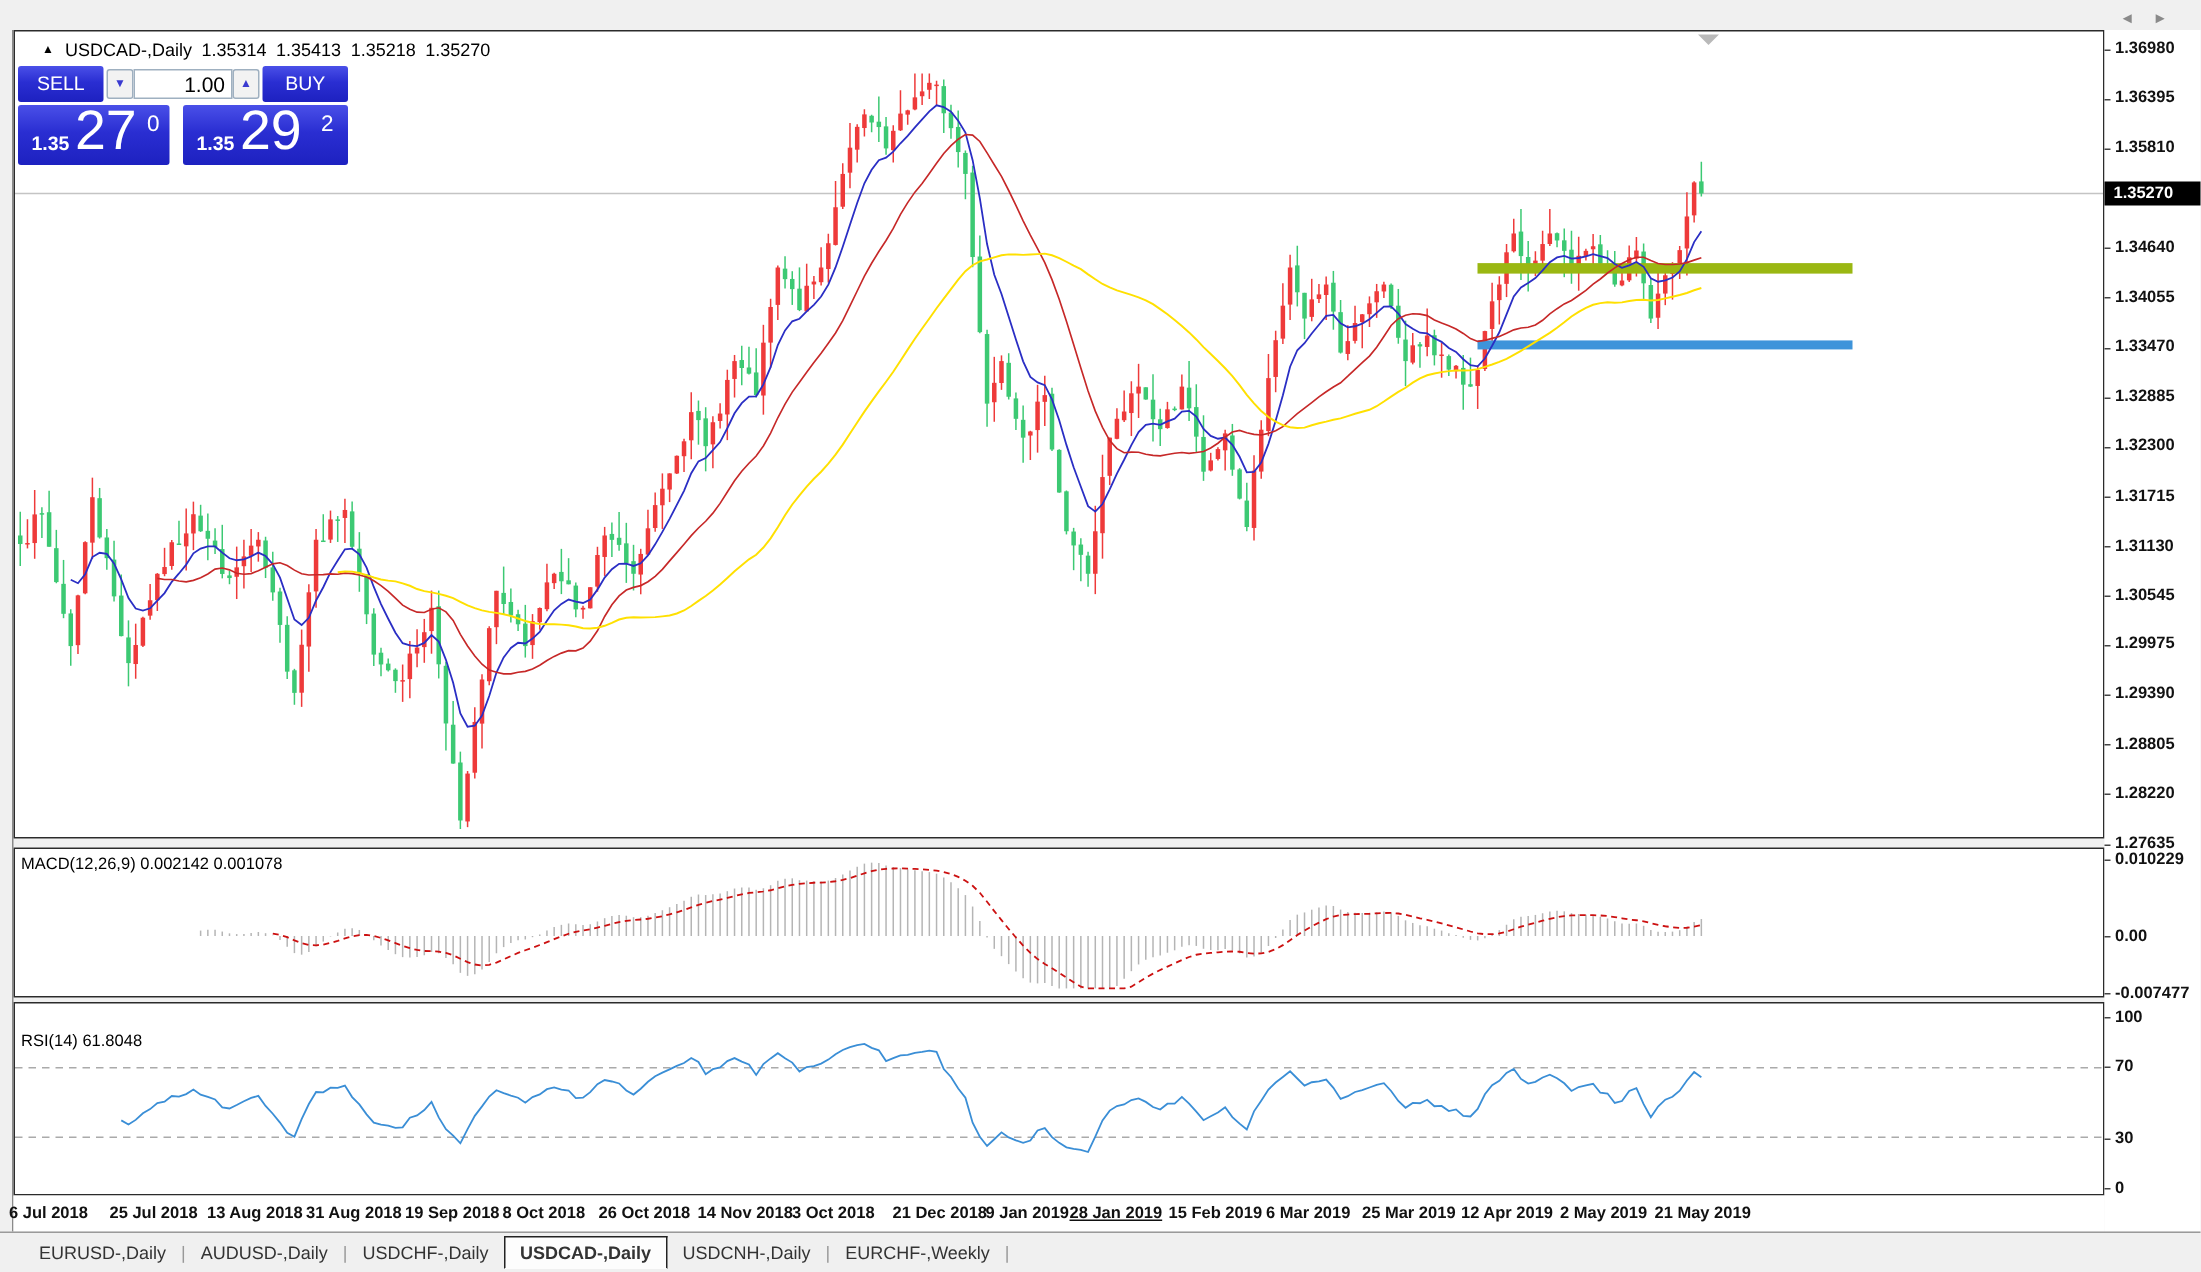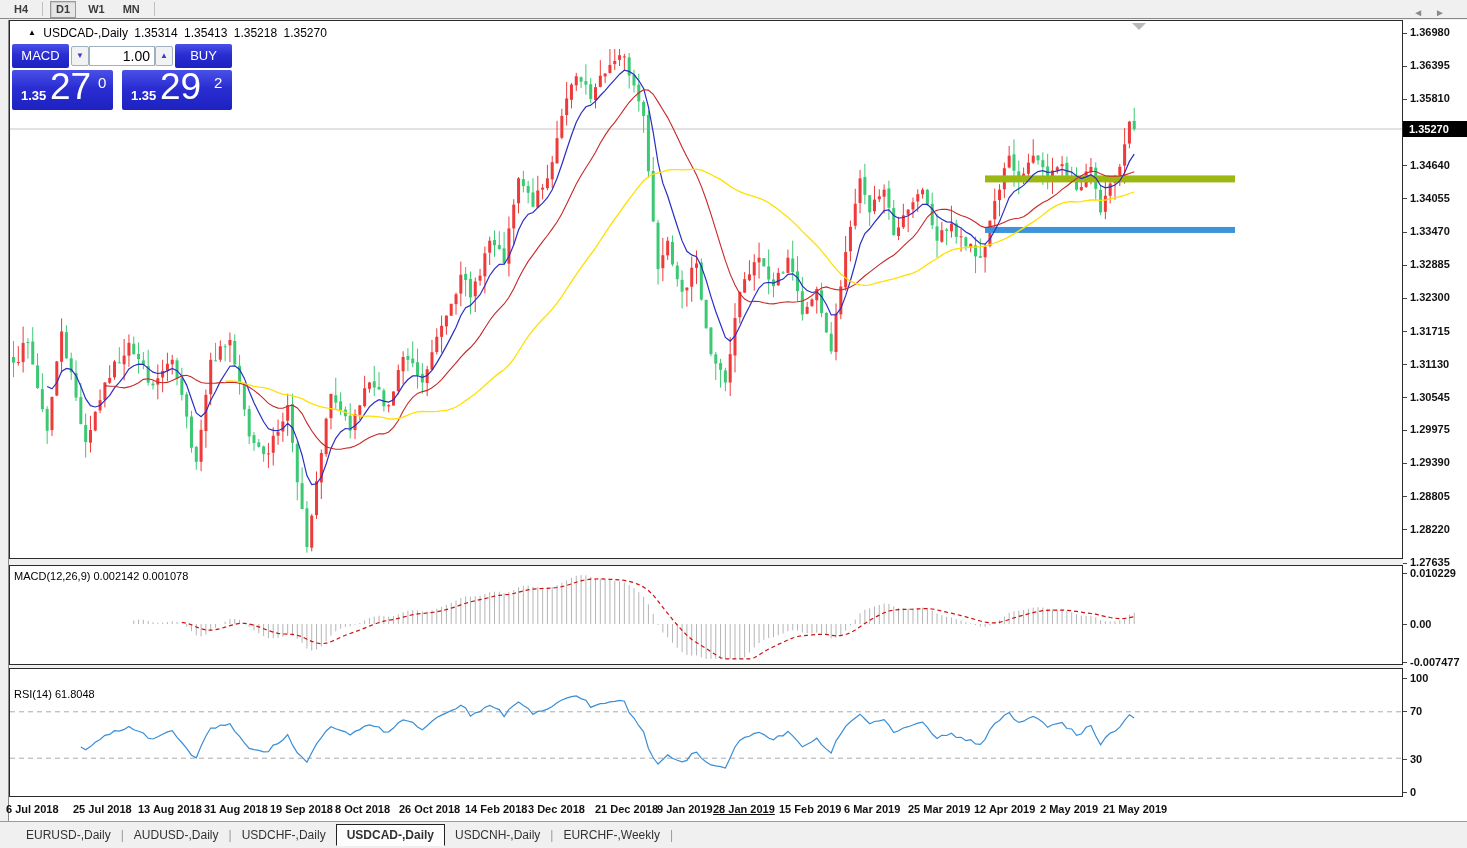--- a/index.html
+++ b/index.html
@@ -74,28 +74,20 @@
   .tab { font-size:12px; color:#333; padding:3px 10px; cursor:pointer; white-space:nowrap; }
   .tab.active { background:#fdfdfd; border:1px solid #222; border-bottom:1px solid #fdfdfd; font-weight:bold; }
   .tab-sep { color:#999; font-size:12px; }
   #tab-scrolls { position:absolute; right:10px; top:7px; color:#8a8a8a; font-size:10px; letter-spacing:12px; cursor:pointer; }
 </style>
 </head>
 <body>
 
 <div id="win">
 
-  <div id="toolbar">
-      <button class="tf-btn">H4</button>
-      <div class="tf-sep"></div>
-      <button class="tf-btn active">D1</button>
-      <button class="tf-btn">W1</button>
-      <button class="tf-btn">MN</button>
-      <div class="tf-sep"></div>
-    </div>
 
   <div id="left-strip"></div>
 
   <div id="main-panel" class="panel">
     <svg id="main-svg" class="chart" width="1392" height="537" viewBox="0 0 1392 537">
         <line x1="0" y1="108" x2="1392" y2="108" stroke="#c4c4c4" stroke-width="1"></line>
         <g>
           <line x1="3.5" y1="320.08914840422665" x2="3.5" y2="356.29489561464953" stroke="#3cc973" stroke-width="1"></line>
           <rect x="2" y="335.9945553539021" width="3" height="5.671506352086453" fill="#3cc973"></rect>
           <line x1="8.309999999999999" y1="325.1576723463911" x2="8.309999999999999" y2="344.6153113736631" stroke="#ee3a3a" stroke-width="1"></line>
@@ -577,21 +569,21 @@
   <div id="chart-header">
     <span class="tri">▲</span>
     <span>USDCAD-,Daily</span>
     <span>1.35314</span>
     <span>1.35413</span>
     <span>1.35218</span>
     <span>1.35270</span>
   </div>
 
   <div id="trade-panel">
-    <button id="sell-btn" class="blue">MACD</button>
+    <button id="sell-btn" class="blue">SELL</button>
     <div id="spin-dn" class="spin">▼</div>
     <input id="lot-input" value="1.00" style="">
     <div id="spin-up" class="spin">▲</div>
     <button id="buy-btn" class="blue">BUY</button>
     <div id="sell-price" class="price-box blue">
       <span class="small">1.35</span>
       <span class="big">27</span>
       <span class="sup">0</span>
     </div>
     <div id="buy-price" class="price-box blue">
@@ -895,22 +887,22 @@
   <div id="tab-scrolls">
     <span>◄</span><span>►</span>
   </div>
 <div class="date-label" style="left: 6px;">6 Jul 2018</div>
     <div class="date-label" style="left: 73px;">25 Jul 2018</div>
     <div class="date-label" style="left: 138px;">13 Aug 2018</div>
     <div class="date-label" style="left: 204px;">31 Aug 2018</div>
     <div class="date-label" style="left: 270px;">19 Sep 2018</div>
     <div class="date-label" style="left: 335px;">8 Oct 2018</div>
     <div class="date-label" style="left: 399px;">26 Oct 2018</div>
-    <div class="date-label" style="left: 465px;">14 Feb 2018</div>
-    <div class="date-label" style="left: 528px;">3 Dec 2018</div>
+    <div class="date-label" style="left: 465px;">14 Nov 2018</div>
+    <div class="date-label" style="left: 528px;">3 Oct 2018</div>
     <div class="date-label" style="left: 595px;">21 Dec 2018</div>
     <div class="date-label" style="left: 657px;">9 Jan 2019</div>
     <div class="date-label" style="left: 713px; text-decoration: underline;">28 Jan 2019</div>
     <div class="date-label" style="left: 779px;">15 Feb 2019</div>
     <div class="date-label" style="left: 844px;">6 Mar 2019</div>
     <div class="date-label" style="left: 908px;">25 Mar 2019</div>
     <div class="date-label" style="left: 974px;">12 Apr 2019</div>
     <div class="date-label" style="left: 1040px;">2 May 2019</div>
     <div class="date-label" style="left: 1103px;">21 May 2019</div>
   </div>

